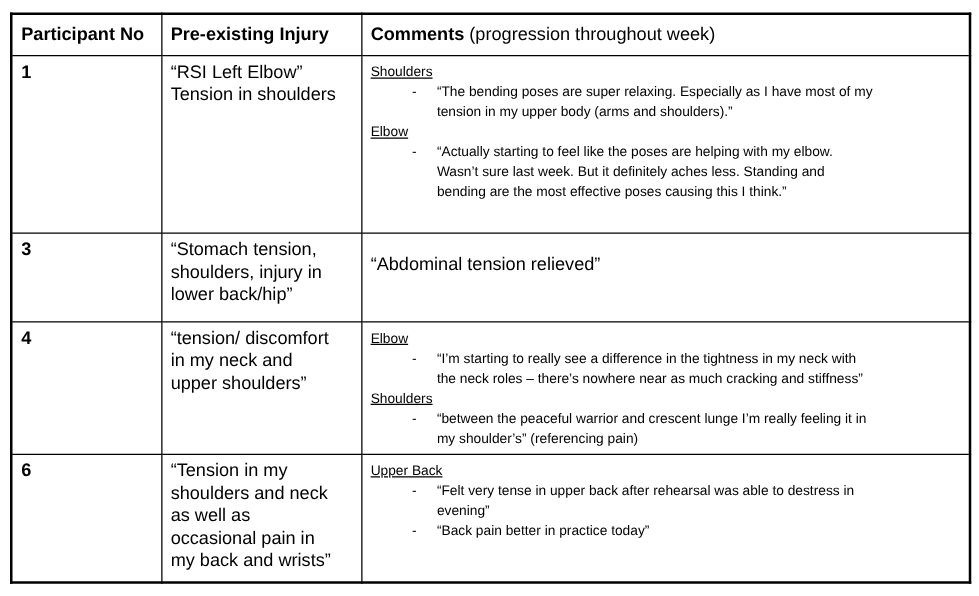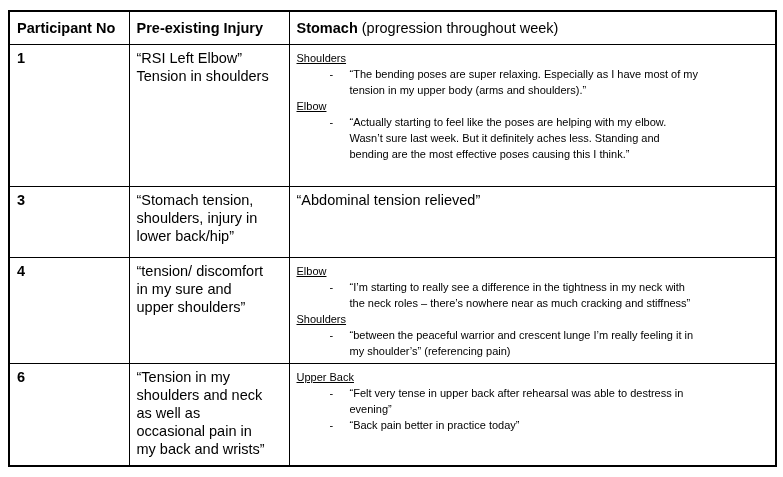--- a/index.html
+++ b/index.html
@@ -43,21 +43,21 @@
 
   td.participant { font-weight: bold; }
 
   td.comments-small { font-size: 11px; line-height: 16px; padding-top: 5px; }
 
   .section-heading { text-decoration: underline; }
 
   .bullet { position: relative; padding-left: 53px; }
   .bullet .marker { position: absolute; left: 33px; top: 0; }
 
-  .pre { white-space: pre-line; }
+  .pre { white-space: pre-line; margin-top: 12px; }
 
   .comments-plain { font-size: 14.5px; line-height: 18px; }
 </style>
 </head>
 <body>
 
 <div class="page">
   <table class="ptable">
     <colgroup>
       <col class="c1">
@@ -66,21 +66,21 @@
     </colgroup>
     <thead>
       <tr>
         <th>
           <span>Participant No</span>
         </th>
         <th>
           <span>Pre-existing Injury</span>
         </th>
         <th>
-          <span>Stomach</span><span class="note"> (progression throughout week)</span>
+          <span>Comments</span><span class="note"> (progression throughout week)</span>
         </th>
       </tr>
     </thead>
     <tbody>
         <tr>
           <td class="participant"><span>1</span></td>
           <td><span class="pre">“RSI Left Elbow”
 Tension in shoulders</span></td>
           <td class="comments-small">
             <div class="section-heading">Shoulders</div>
@@ -97,21 +97,21 @@
           <td><span class="pre">“Stomach tension,
 shoulders, injury in
 lower back/hip”</span></td>
           <td>
             <div class="comments-plain pre">“Abdominal tension relieved”</div>
           </td>
         </tr>
         <tr>
           <td class="participant"><span>4</span></td>
           <td><span class="pre">“tension/ discomfort
-in my sure and
+in my neck and
 upper shoulders”</span></td>
           <td class="comments-small">
             <div class="section-heading">Elbow</div>
             <div class="bullet"><span class="marker">-</span><span class="pre">“I’m starting to really see a difference in the tightness in my neck with
 the neck roles – there’s nowhere near as much cracking and stiffness”</span></div>
             <div class="section-heading">Shoulders</div>
             <div class="bullet"><span class="marker">-</span><span class="pre">“between the peaceful warrior and crescent lunge I’m really feeling it in
 my shoulder’s” (referencing pain)</span></div>
           </td>
         </tr>

